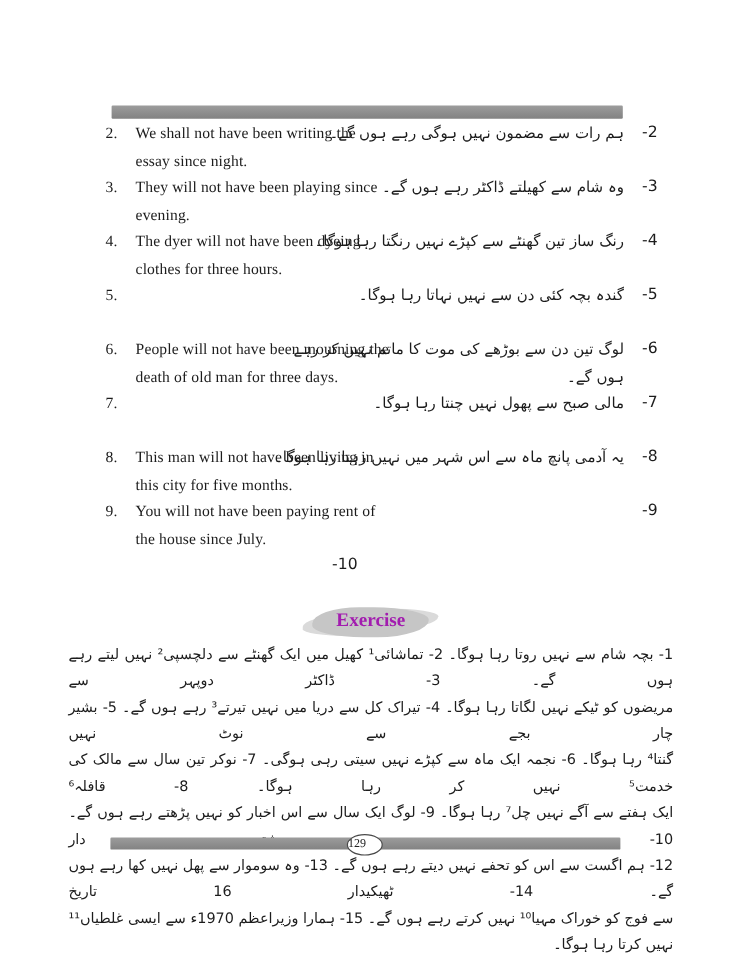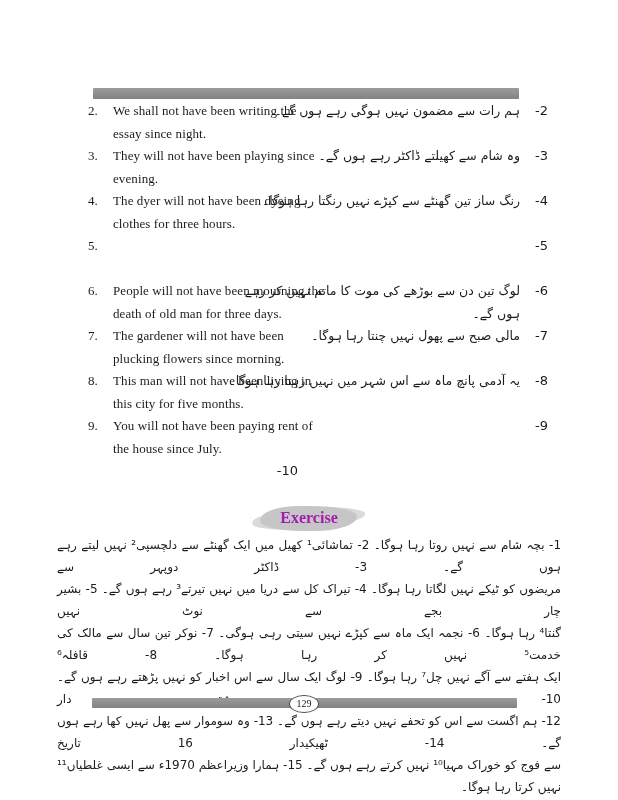--- a/index.html
+++ b/index.html
@@ -19,21 +19,21 @@
   }
   .bar-top  { left: 93px; top: 88px;  width: 426px; height: 11px; }
   .bar-bottom { left: 92px; top: 698px; width: 425px; height: 10px; }
   .page-oval {
     position: absolute;
     left: 289px; top: 695px;
     width: 28px; height: 16px;
     background: #ffffff;
     border: 1px solid #4a4a4a;
     border-radius: 50%;
-    text-align: center;
+    text-align: left;
     font: 10px/16px "Liberation Serif", serif;
     color: #222;
   }
   .list {
     position: absolute;
     left: 88px; top: 100px;
     width: 460px;
   }
   .row {
     display: flex;
@@ -131,38 +131,38 @@
         <span class="ur-text">رنگ ساز تین گھنٹے سے کپڑے نہیں رنگتا رہا ہوگا۔</span>
       </div>
     </div>
 
     <div class="row">
       <div class="en">
         <span class="num-en">5.</span>
       </div>
       <div class="ur">
         <span class="num-ur">5-</span>
+        <span class="ur-text">گندہ بچہ کئی دن سے نہیں نہاتا رہا ہوگا۔</span>
       </div>
     </div>
 
     <div class="row">
       <div class="en">
         <span class="num-en">6.</span>
         <span class="en-text">People will not have been mourning the<br>death of old man for three days.</span>
       </div>
       <div class="ur">
         <span class="num-ur">6-</span>
         <span class="ur-text">لوگ تین دن سے بوڑھے کی موت کا ماتم نہیں کر رہے<br>ہوں گے۔</span>
       </div>
     </div>
 
     <div class="row">
       <div class="en">
         <span class="num-en">7.</span>
-        <span class="en-text">The gardener will not have been<br>plucking flowers since morning.</span>
       </div>
       <div class="ur">
         <span class="num-ur">7-</span>
         <span class="ur-text">مالی صبح سے پھول نہیں چنتا رہا ہوگا۔</span>
       </div>
     </div>
 
     <div class="row">
       <div class="en">
         <span class="num-en">8.</span>

